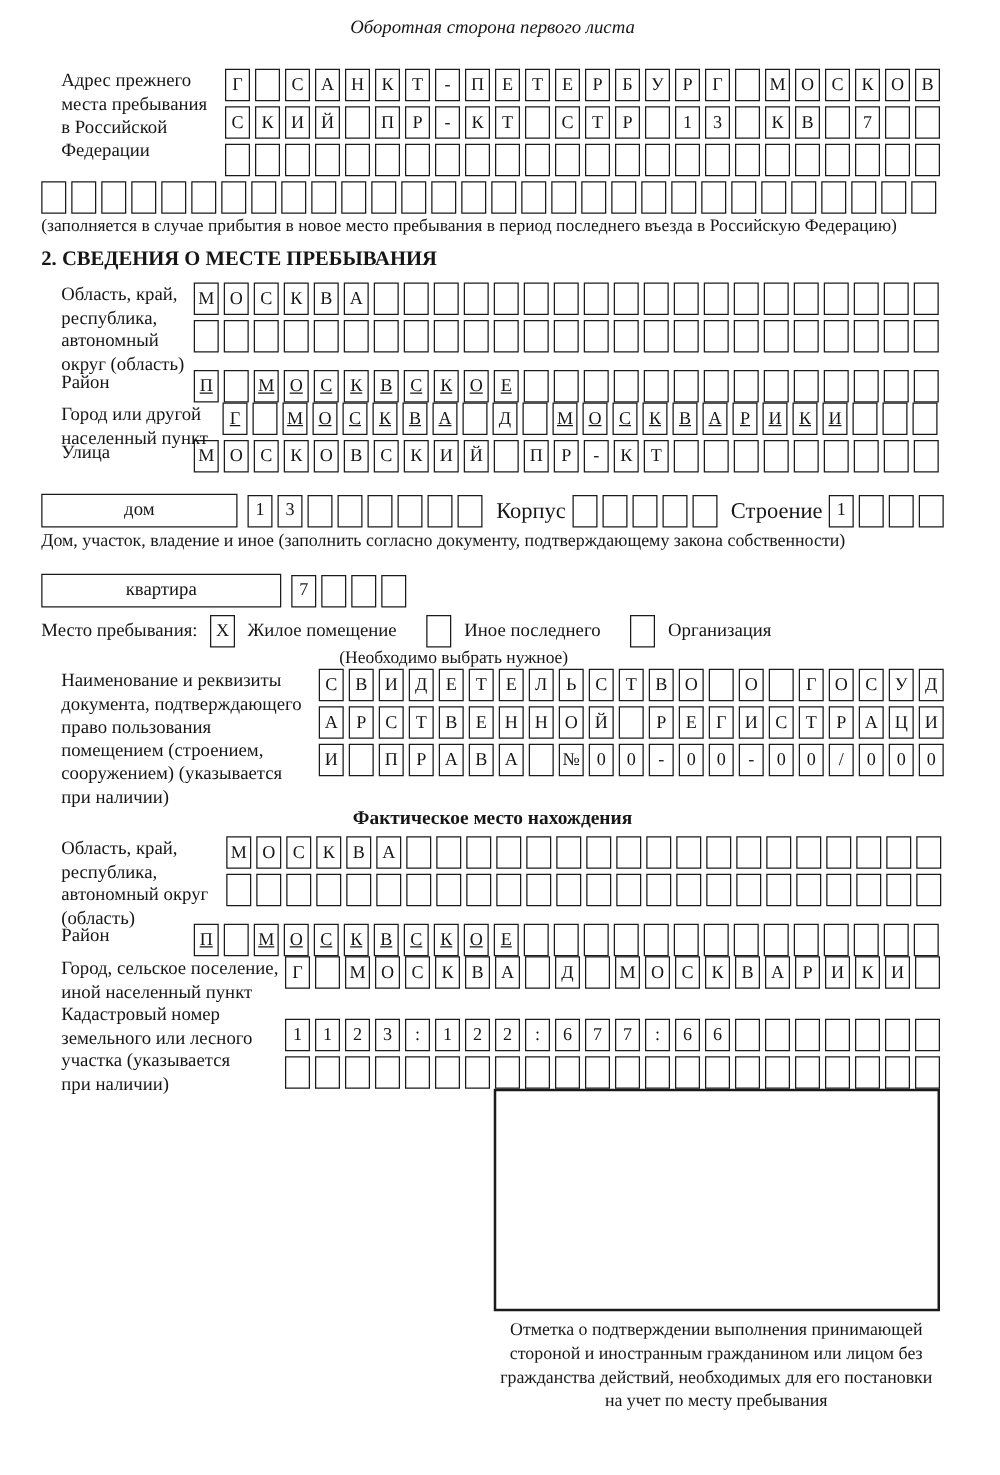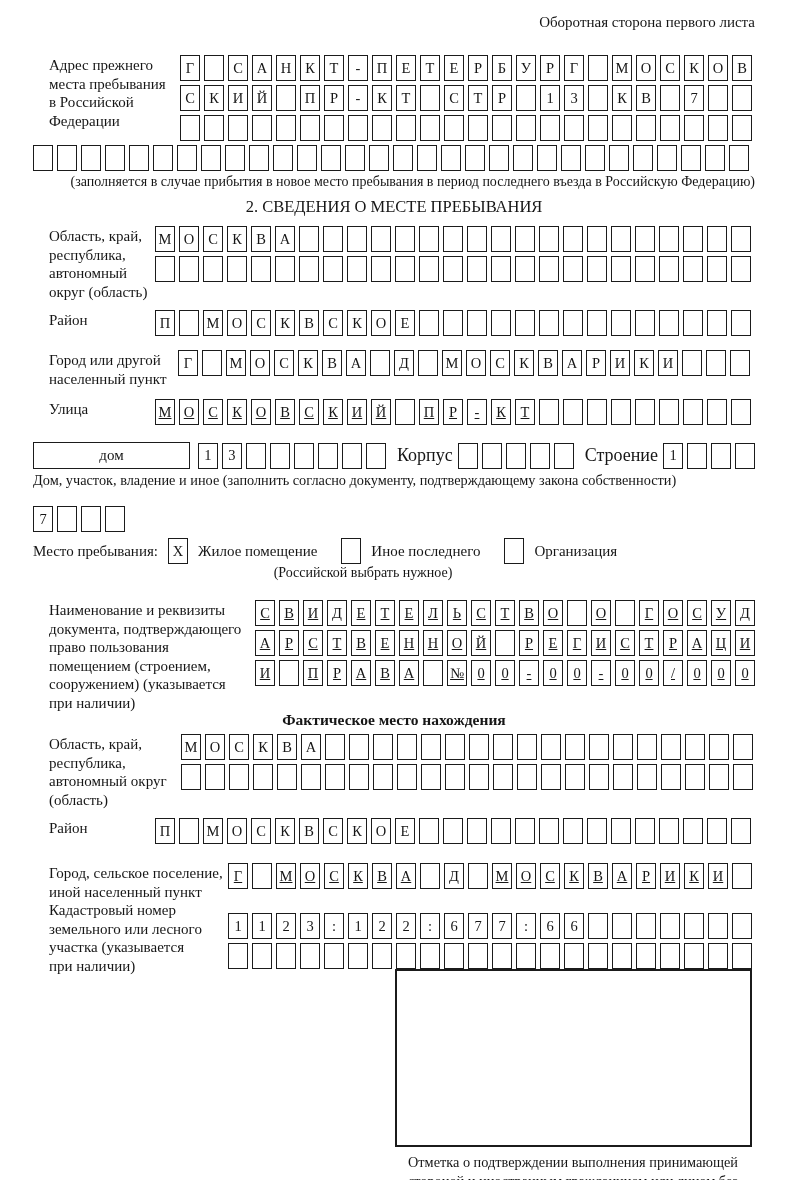--- a/index.html
+++ b/index.html
@@ -2,44 +2,44 @@
 <html><head>
 <meta charset="utf-8">
 <style>
   html,body{margin:0;padding:0;background:#fff;}
   .page{
     position:relative;width:800px;height:1180px;background:#fff;box-sizing:border-box;
     padding:14px 45px 0 33px;color:#161616;
     font-family:"Liberation Serif","DejaVu Serif",serif;
     overflow:hidden;
   }
-  .corner{text-align:right;font-size:15px;margin-bottom:24px;}
+  .corner{text-align:center;font-size:15px;margin-bottom:24px;font-style:italic;}
   .frow{position:relative;}
   .flabel{position:absolute;left:16px;top:1px;font-size:15px;line-height:18.5px;white-space:pre-line;}
   .rows{display:flex;flex-direction:column;gap:4px;}
   .boxes{display:flex;gap:4px;}
   .cbox{
     box-sizing:border-box;width:20px;height:26px;flex:0 0 20px;
     border:1.6px solid #1b1b1b;display:flex;align-items:center;justify-content:center;
     font-size:14.5px;line-height:1;
   }
   .ml-addr{margin-left:147px;}
   .ml-std{margin-left:122px;}
   .ml-city2{margin-left:145px;}
   .ml-doc{margin-left:222px;}
   .ml-reg3{margin-left:148px;}
   .ml-city3{margin-left:195px;}
   .fullrow{margin-top:4px;}
-  .center-note{font-size:14px;text-align:right;margin-top:3px;white-space:pre-line;}
-  .sec-title{font-size:16.5px;font-weight:normal;text-align:center;margin-top:7px;margin-bottom:9px;}
+  .center-note{font-size:14px;text-align:left;margin-top:3px;white-space:pre-line;}
+  .sec-title{font-size:16.5px;font-weight:bold;margin-top:7px;margin-bottom:9px;}
   .mh70{min-height:70px;}
   .mh30{min-height:30px;}
   .mh104{min-height:104px;}
   .mh56{min-height:56px;}
-  .mt2{margin-top:19px;text-decoration:underline;}.mt4{margin-top:14px;}.mt5{margin-top:5px;}.mt20{margin-top:20px;}
+  .mt2{margin-top:0;}.mt4{margin-top:0;text-decoration:underline;}.mt5{margin-top:5px;}.mt20{margin-top:20px;}
   .house-row{display:flex;align-items:center;margin-top:17px;}
   .bigbox{
     box-sizing:border-box;border:1.7px solid #1b1b1b;height:27px;
     display:flex;align-items:center;justify-content:center;font-size:15px;
   }
   .bigbox.dom{width:164px;margin-right:8px;}
   .bigbox.kvartira{width:192px;margin-right:8px;}
   .inline-label{font-size:18px;margin:0 5px 0 11px;white-space:nowrap;}
   .fcaption{font-size:14.3px;margin-top:3px;}
   .stay-row{display:flex;align-items:center;margin-top:6px;font-size:15px;}
@@ -361,38 +361,39 @@
     <div class="boxes">
         <span class="cbox">1</span>
         <span class="cbox"></span>
         <span class="cbox"></span>
         <span class="cbox"></span>
       </div>
   </div>
   <div class="fcaption">Дом, участок, владение и иное (заполнить согласно документу, подтверждающему закона собственности)</div>
 
   <div class="house-row mt5">
+    <div class="bigbox kvartira">квартира</div>
     <div class="boxes">
         <span class="cbox">7</span>
         <span class="cbox"></span>
         <span class="cbox"></span>
         <span class="cbox"></span>
       </div>
   </div>
 
   <div class="stay-row">
     <span>Место пребывания:</span>
     <span class="cbox">X</span>
     <span>Жилое помещение</span>
     <span class="cbox opt2box"></span>
     <span>Иное последнего</span>
     <span class="cbox opt2box"></span>
     <span>Организация</span>
   </div>
-  <div class="stay-note">(Российской выбрать нужное)</div>
+  <div class="stay-note">(Необходимо выбрать нужное)</div>
 
   <div class="frow mt2 mh104">
     <div class="flabel" style="width:218px">Наименование и реквизиты
 документа, подтверждающего
 право пользования
 помещением (строением,
 сооружением) (указывается
 при наличии)</div>
     <div class="rows ml-doc">
       <div class="boxes">

